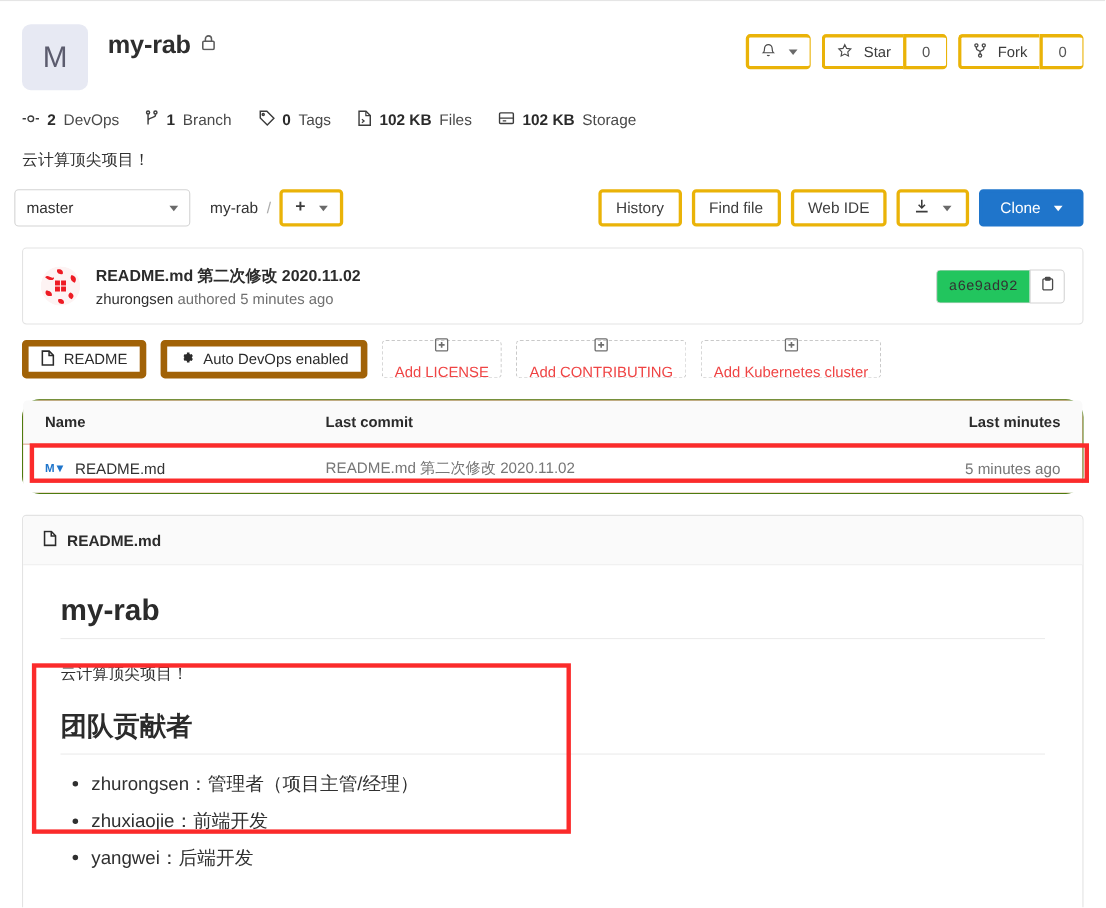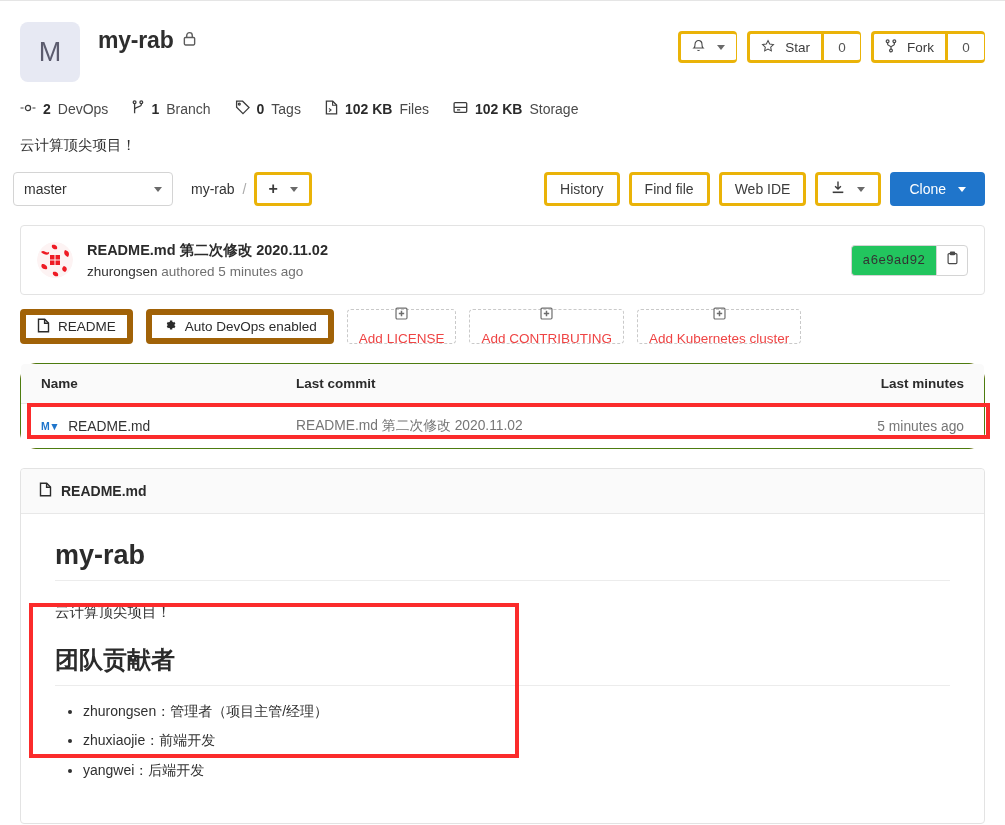--- a/index.html
+++ b/index.html
@@ -100,21 +100,21 @@
   }
 
   
   .readme-panel { margin:19px 20px 19px 20px; border:1px solid #e3e3e3; border-radius:4px; background:#fff; position:relative; }
   .readme-head { display:flex; align-items:center; gap:9px; background:#fafafa; border-bottom:1px solid #e8e8e8; padding:13px 18px; font-size:14px; font-weight:700; color:#2b2b2b; border-radius:4px 4px 0 0;}
   .readme-body { padding:26px 34px 34px 34px; }
   .md-h1 { font-size:27px; font-weight:700; color:#2b2b2b; padding-bottom:9px; border-bottom:1px solid #ececec; margin:0 0 22px 0; }
   .md-p { font-size:14.5px; color:#303030; margin:0 0 22px 0; }
   .md-h2 { font-size:24px; font-weight:700; color:#2b2b2b; padding-bottom:9px; border-bottom:1px solid #ececec; margin:0 0 15px 0; }
   .md-ul { margin:0; padding-left:28px; }
-  .md-ul li { font-size:14px; color:#303030; margin-bottom:9px; line-height:1.45; }
+  .md-ul li { font-size:17px; color:#303030; margin-bottom:9px; line-height:1.45; }
   .red-outline-readme {
     position:absolute; left:8px; top:134px; width:490px; height:155px;
     border:4px solid #fb2b2b; pointer-events:none; box-sizing:border-box;
   }
 </style>
 </head>
 <body>
 
 <div class="page">
   <div class="topline"></div>

